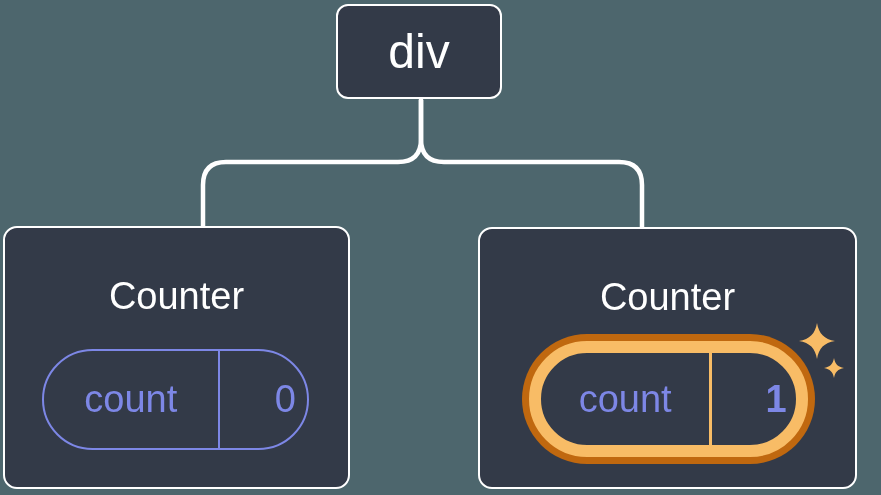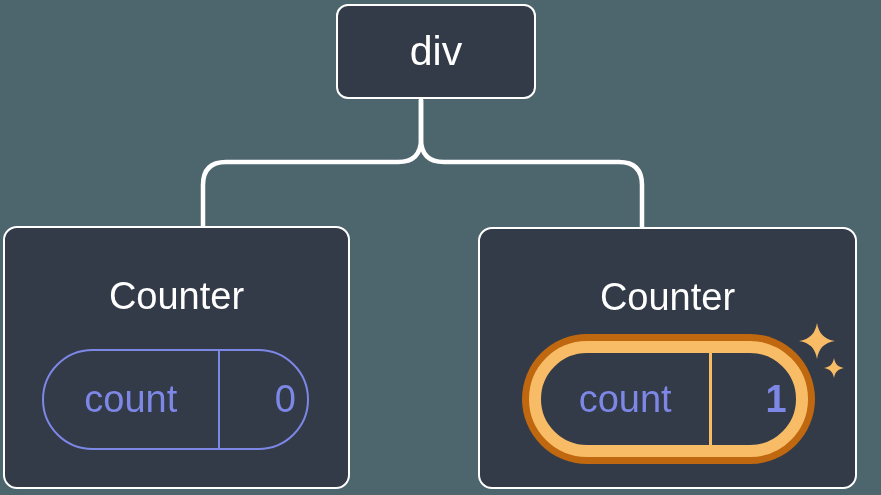--- a/index.html
+++ b/index.html
@@ -27,28 +27,28 @@
   }
   .connectors{
     position:absolute;
     left:0;top:0;
     width:881px;height:495px;
     pointer-events:none;
   }
   .node-root{
     position:absolute;
     left:336px;top:4px;
-    width:200px;height:95px;
+    width:166px;height:95px;
     background:var(--node-bg);
     border:2.5px solid var(--node-border);
     border-radius:12px;
     box-sizing:border-box;
     display:flex;align-items:center;justify-content:center;
     color:var(--title-text);
-    font-size:41px;
+    font-size:48px;
   }
   .card{
     position:absolute;
     background:var(--node-bg);
     border:2.5px solid var(--node-border);
     border-radius:14px;
     box-sizing:border-box;
   }
   .card-left{left:3px;top:226px;width:347px;height:263px;}
   .card-right{left:478px;top:227px;width:379px;height:262px;}

